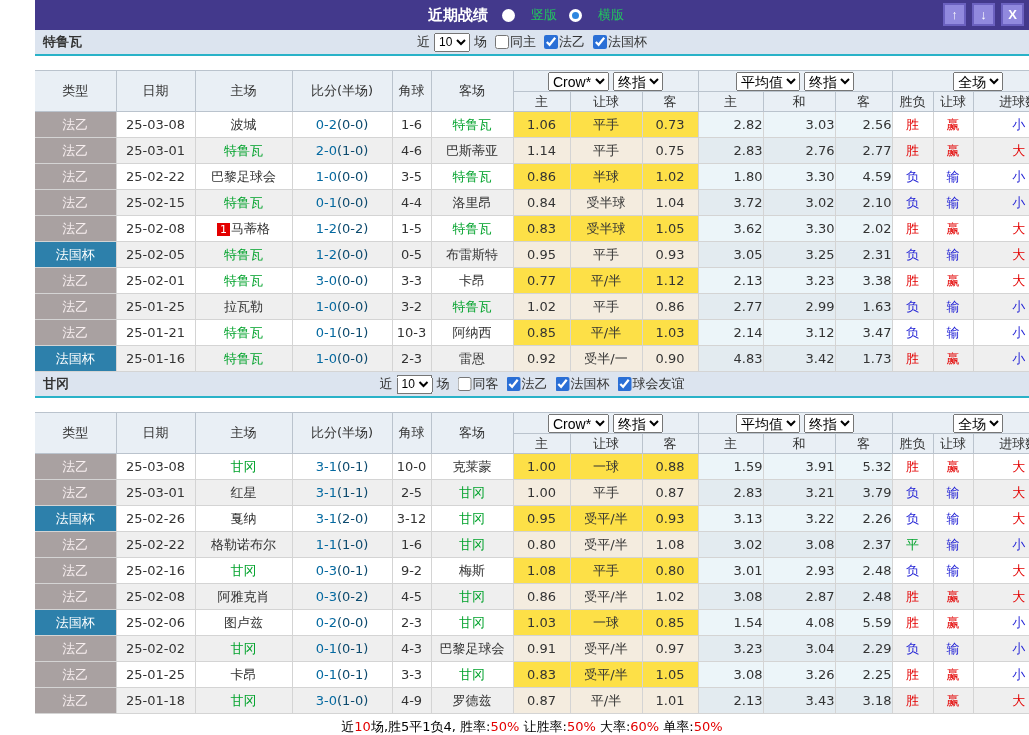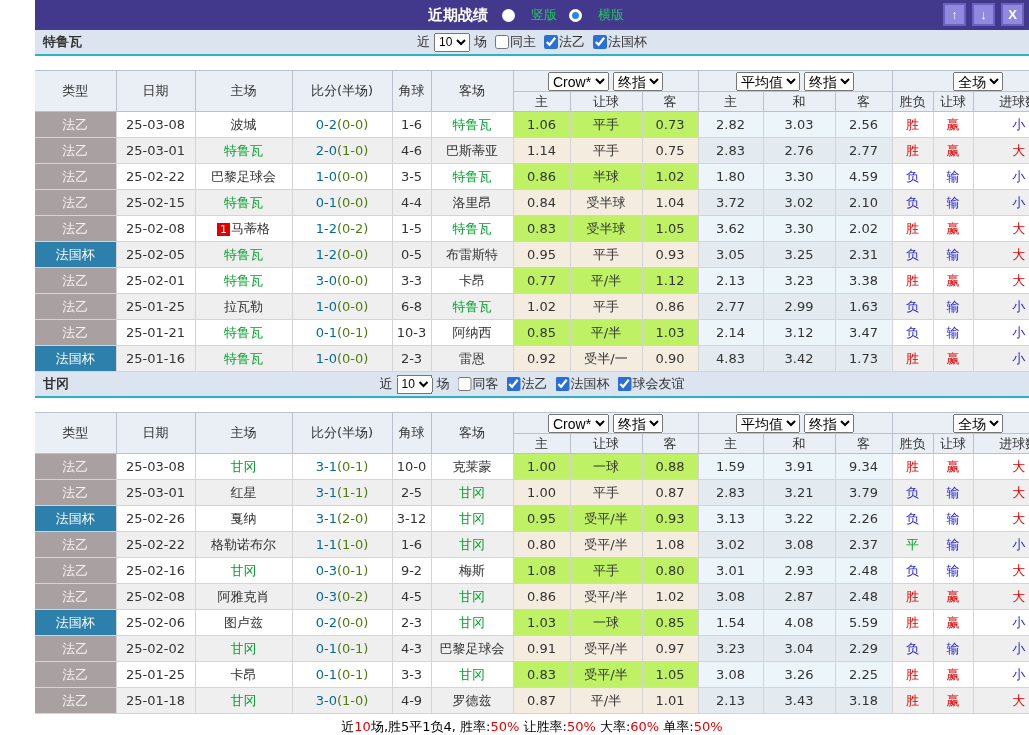--- a/index.html
+++ b/index.html
@@ -36,31 +36,31 @@
   th { background:#e9eff5; font-weight:normal; border:1px solid #bac3cd;
     color:#333; padding:0; }
   .hrow1 th { height:21px; }
   .hrow2 th { height:20px; }
   th select { font-size:14px; height:19px; margin:0 2px; }
   td { border:1px solid #d4d4d4; height:26px; padding:0; overflow:hidden; white-space:nowrap; }
   td:first-child, th:first-child { border-left:none; }
   td:last-child, th:last-child { border-right:none; }
 
   tbody tr:nth-child(even) td { background:#efefef; }
-  td.cream { background:#bef264; }
+  td.cream { background:#fde047; }
   tbody tr:nth-child(even) td.cream { background:#f4ecdf; }
-  td.avgc { background:#ecf5f9; }
+  td.avgc { background:#ecf5f9;text-align:right; }
   tbody tr:nth-child(even) td.avgc { background:#e3ebf0; }
 
   td.t-league { background:#a9a1a1 !important; color:#f8eff0; }
   td.t-cup { background:#2d80ab !important; color:#fff; }
 
   .focus { color:#00a22b; }
   .score { color:#0369a1; }
-  .half { color:#4d7c0f; }
+  .half { color:#0c4a6e; }
   .red { color:#e30000; }
   .blue { color:#2626d6; }
   .green { color:#00a22b; }
   .rank-badge { background:#e30000; color:#fff; font-size:11px; padding:0 3px;
     margin-right:1px; display:inline-block; }
 
   .summary { height:26px; line-height:26px; text-align:center; font-size:13px; color:#000; }
   .summary .red { color:#e30000; }
 </style>
 </head>
@@ -270,21 +270,21 @@
             <td class="avgc">3.38</td>
             <td class="red">胜</td>
             <td class="red">赢</td>
             <td class="red">大</td>
           </tr>
           <tr>
             <td class="t-league">法乙</td>
             <td>25-01-25</td>
             <td><span>拉瓦勒</span></td>
             <td><span class="score">1-0</span><span class="half">(0-0)</span></td>
-            <td>6-8</td>
+            <td>3-2</td>
             <td><span class="focus">特鲁瓦</span></td>
             <td class="cream">1.02</td>
             <td class="cream">平手</td>
             <td class="cream">0.86</td>
             <td class="avgc">2.77</td>
             <td class="avgc">2.99</td>
             <td class="avgc">1.63</td>
             <td class="blue">负</td>
             <td class="blue">输</td>
             <td class="blue">小</td>
@@ -398,21 +398,21 @@
             <td>25-03-08</td>
             <td><span class="focus">甘冈</span></td>
             <td><span class="score">3-1</span><span class="half">(0-1)</span></td>
             <td>10-0</td>
             <td><span>克莱蒙</span></td>
             <td class="cream">1.00</td>
             <td class="cream">一球</td>
             <td class="cream">0.88</td>
             <td class="avgc">1.59</td>
             <td class="avgc">3.91</td>
-            <td class="avgc">9.34</td>
+            <td class="avgc">5.32</td>
             <td class="red">胜</td>
             <td class="red">赢</td>
             <td class="red">大</td>
           </tr>
           <tr>
             <td class="t-league">法乙</td>
             <td>25-03-01</td>
             <td><span>红星</span></td>
             <td><span class="score">3-1</span><span class="half">(1-1)</span></td>
             <td>2-5</td>

